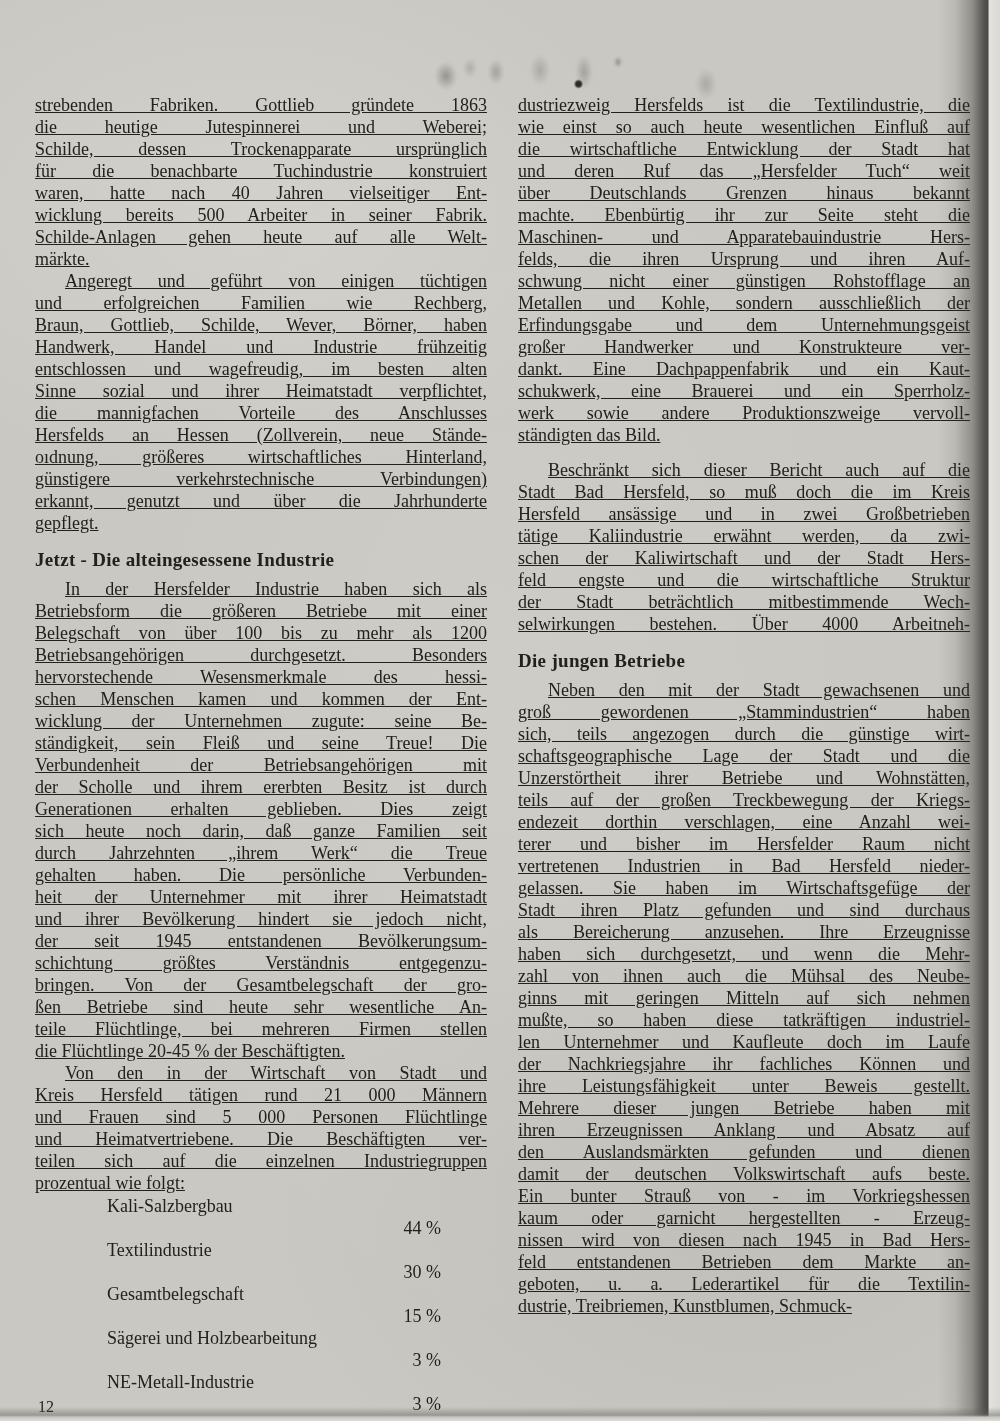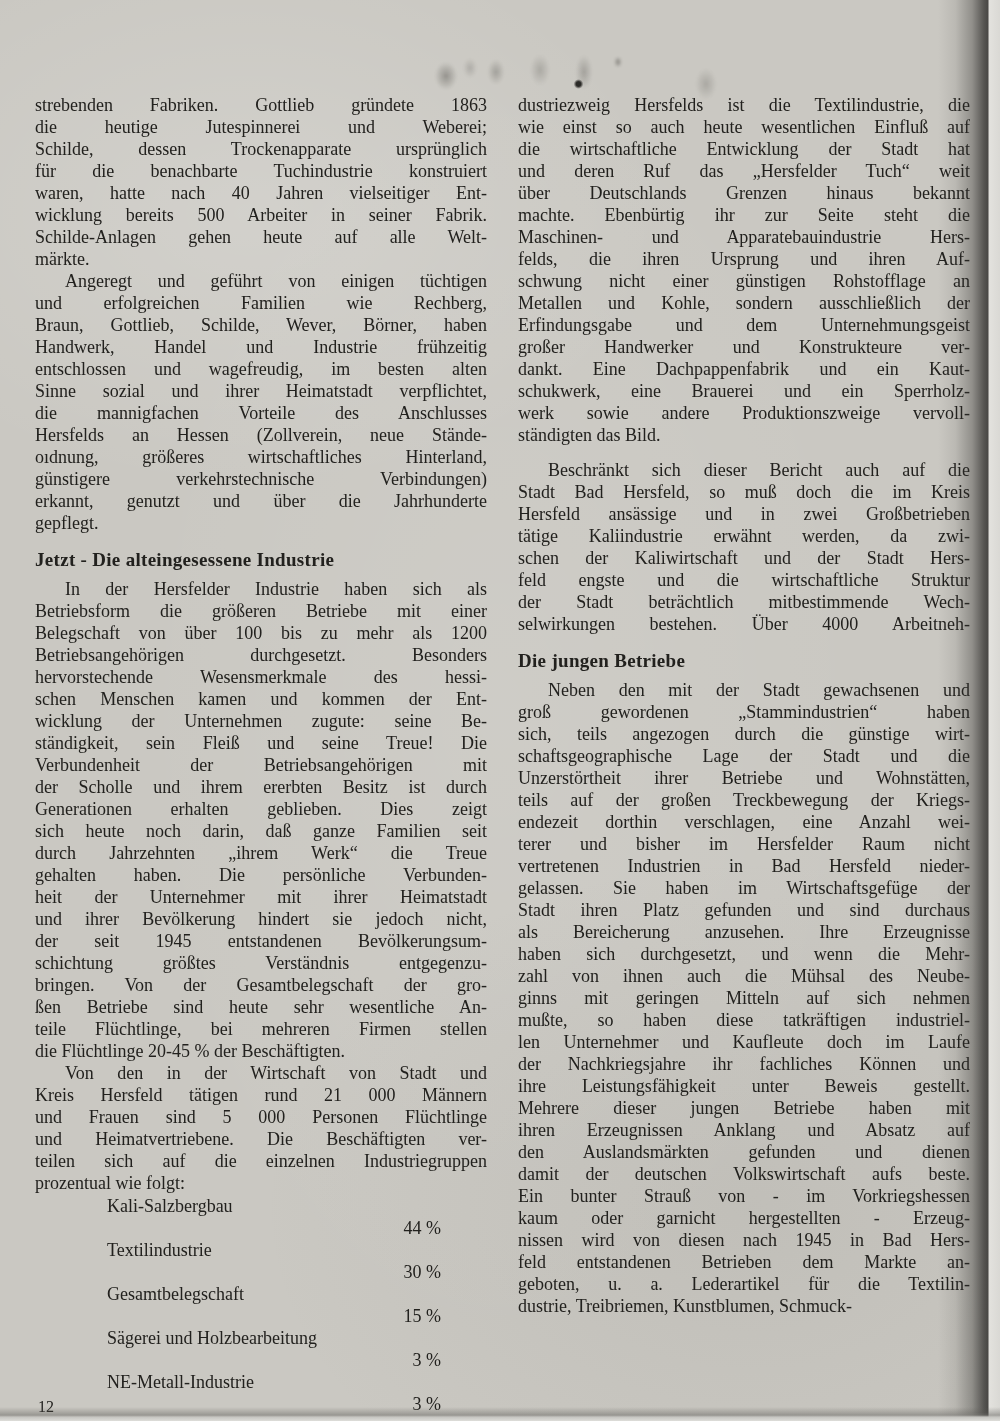--- a/index.html
+++ b/index.html
@@ -14,21 +14,21 @@
     overflow:hidden;
     font-family:"Liberation Serif","DejaVu Serif",serif;
     color:#22211e;
   }
   .col { position:absolute; top:94px; width:452px; font-size:18px; line-height:22px; }
   .col-left  { left:35px;  }
   .col-right { left:518px; }
   .line { text-align:justify; text-align-last:justify; white-space:nowrap; overflow:hidden; }
   .line.last { text-align-last:left; }
   .line.indent { text-indent:30px; }
-  .para { margin:0; }
+  .para { margin:0;text-decoration:underline; }
   .para.gap { margin-top:13px; }
   .para.gap-sm { margin-top:11px; }
   .heading { font-size:19px; font-weight:bold; margin:15px 0 7px 0; letter-spacing:0.3px; }
   .itable { margin:1px 0 2px 0; }
   .trow { display:flex; line-height:22px; padding-left:72px; padding-right:46px;flex-direction:column; }
   .tvalue { margin-left:auto; }
   .page-number { position:absolute; left:38px; top:1398px; font-size:16px; }
   .gutter {
     position:absolute; top:0; right:0; width:62px; height:100%;
     background:linear-gradient(90deg,

